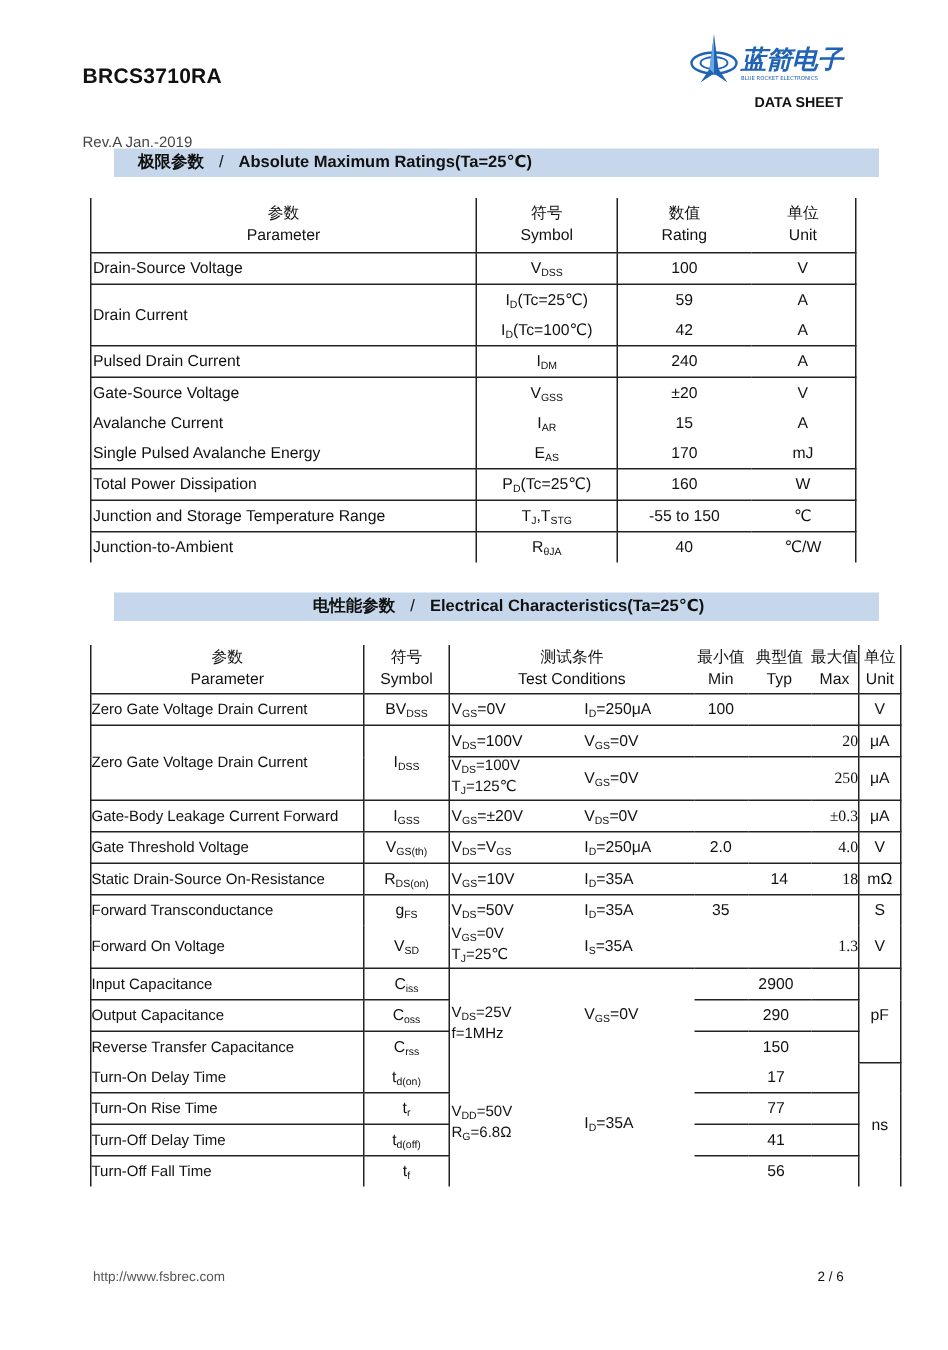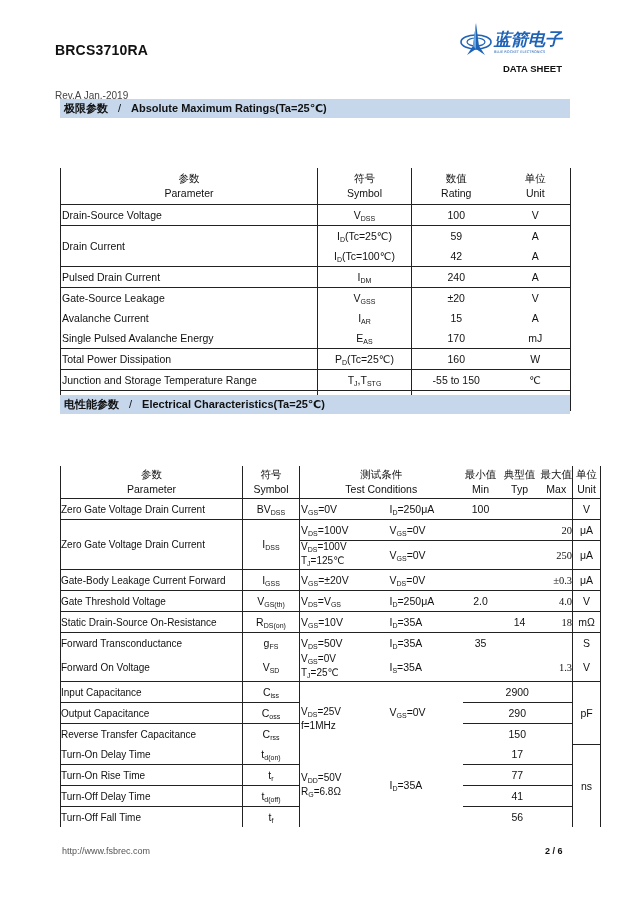--- a/index.html
+++ b/index.html
@@ -3,41 +3,41 @@
 <meta charset="utf-8">
 <style>
   html, body { margin:0; padding:0; background:#fff; }
   body { width:632px; height:900px; position:relative; overflow:hidden;
          font-family:"Liberation Sans", "DejaVu Sans", sans-serif; color:#111; }
   .abs { position:absolute; }
   .part { left:55px; top:42px; font-size:14px; font-weight:bold; letter-spacing:0.2px; }
   .rev  { left:55px; top:62px; font-size:10px; color:#444;margin-top:28px; }
   .logo { left:458px; top:22px; width:130px; height:36px; }
   .ds   { left:503px; top:63px; font-size:9.5px; font-weight:bold; }
-  .section-bar { left:60px; width:510px; height:19px; background:#c6d7ec;
-                 font-size:11px; font-weight:bold; line-height:19px; padding-left:4px; box-sizing:border-box; }
+  .section-bar { left:76px; width:510px; height:19px; background:#c6d7ec;
+                 font-size:11px; font-weight:bold; line-height:19px; padding-left:16px; box-sizing:border-box; }
   .section-bar .sep { margin:0 10px; font-weight:normal; }
-  table { border-collapse:collapse; position:absolute; font-size:10.5px; table-layout:fixed;margin-top:36px; }
+  table { border-collapse:collapse; position:absolute; font-size:10.5px; table-layout:fixed; }
   td { padding:0; vertical-align:middle; }
   .t1 { left:60px; top:132px; width:510px; }
   .t1 td { height:20px; }
   .t1 .hdr td { height:36px; text-align:center; line-height:15px; }
   .bl { border-left:1px solid #222; }
   .br { border-right:1px solid #222; }
   .bb { border-bottom:1px solid #222; }
   .c { text-align:center; }
   .r { text-align:right;font-family:Liberation Serif, serif; }
   .pl { padding-left:1px; }
   sub { font-size:7px; vertical-align:-2px; }
   .t2 { left:60px; top:430px; width:510px; }
   .t2 td { height:20px; }
   .t2 .hdr td { height:32px; line-height:15px; }
   .small { font-size:10px; line-height:11px; }
   .foot-url { left:62px; top:846px; font-size:9px; color:#555; }
-  .foot-page { left:545px; top:846px; font-size:9px; font-weight:bold; }
+  .foot-page { left:545px; top:846px; font-size:9px; font-weight:normal; }
 </style>
 </head>
 <body>
 
 <div class="abs part">BRCS3710RA</div>
 <div class="abs rev">Rev.A Jan.-2019</div>
 
 <div class="abs logo">
   <svg width="130" height="36" viewBox="0 0 130 36">
     <ellipse cx="18" cy="20" rx="15" ry="7" fill="none" stroke="#1f63b6" stroke-width="1.6"></ellipse>
@@ -85,21 +85,21 @@
         <td class="c bb">42</td>
         <td class="br c bb">A</td>
       </tr>
       <tr>
         <td class="bl br pl bb">Pulsed Drain Current</td>
         <td class="br c bb">I<sub>DM</sub></td>
         <td class="c bb">240</td>
         <td class="br c bb">A</td>
       </tr>
       <tr>
-        <td class="bl br pl">Gate-Source Leakage</td>
+        <td class="bl br pl">Gate-Source Voltage</td>
         <td class="br c">V<sub>GSS</sub></td>
         <td class="c">±20</td>
         <td class="br c">V</td>
       </tr>
       <tr>
         <td class="bl br pl">Avalanche Current</td>
         <td class="br c">I<sub>AR</sub></td>
         <td class="c">15</td>
         <td class="br c">A</td>
       </tr>
@@ -123,21 +123,21 @@
       </tr>
       <tr>
         <td class="bl br pl">Junction-to-Ambient</td>
         <td class="br c">R<sub>θJA</sub></td>
         <td class="c">40</td>
         <td class="br c">℃/W</td>
       </tr>
     </tbody>
 </table>
 
-<div class="abs section-bar" style="top:395px;">
+<div class="abs section-bar" style="top:395px;text-align:center;">
   <span>电性能参数</span><span class="sep">/</span><span>Electrical Characteristics(Ta=25℃)</span>
 </div>
 
 <table class="t2">
   <colgroup>
     <col style="width:182px">
       <col style="width:57px">
       <col style="width:90px">
       <col style="width:73px">
     <col style="width:36px">

